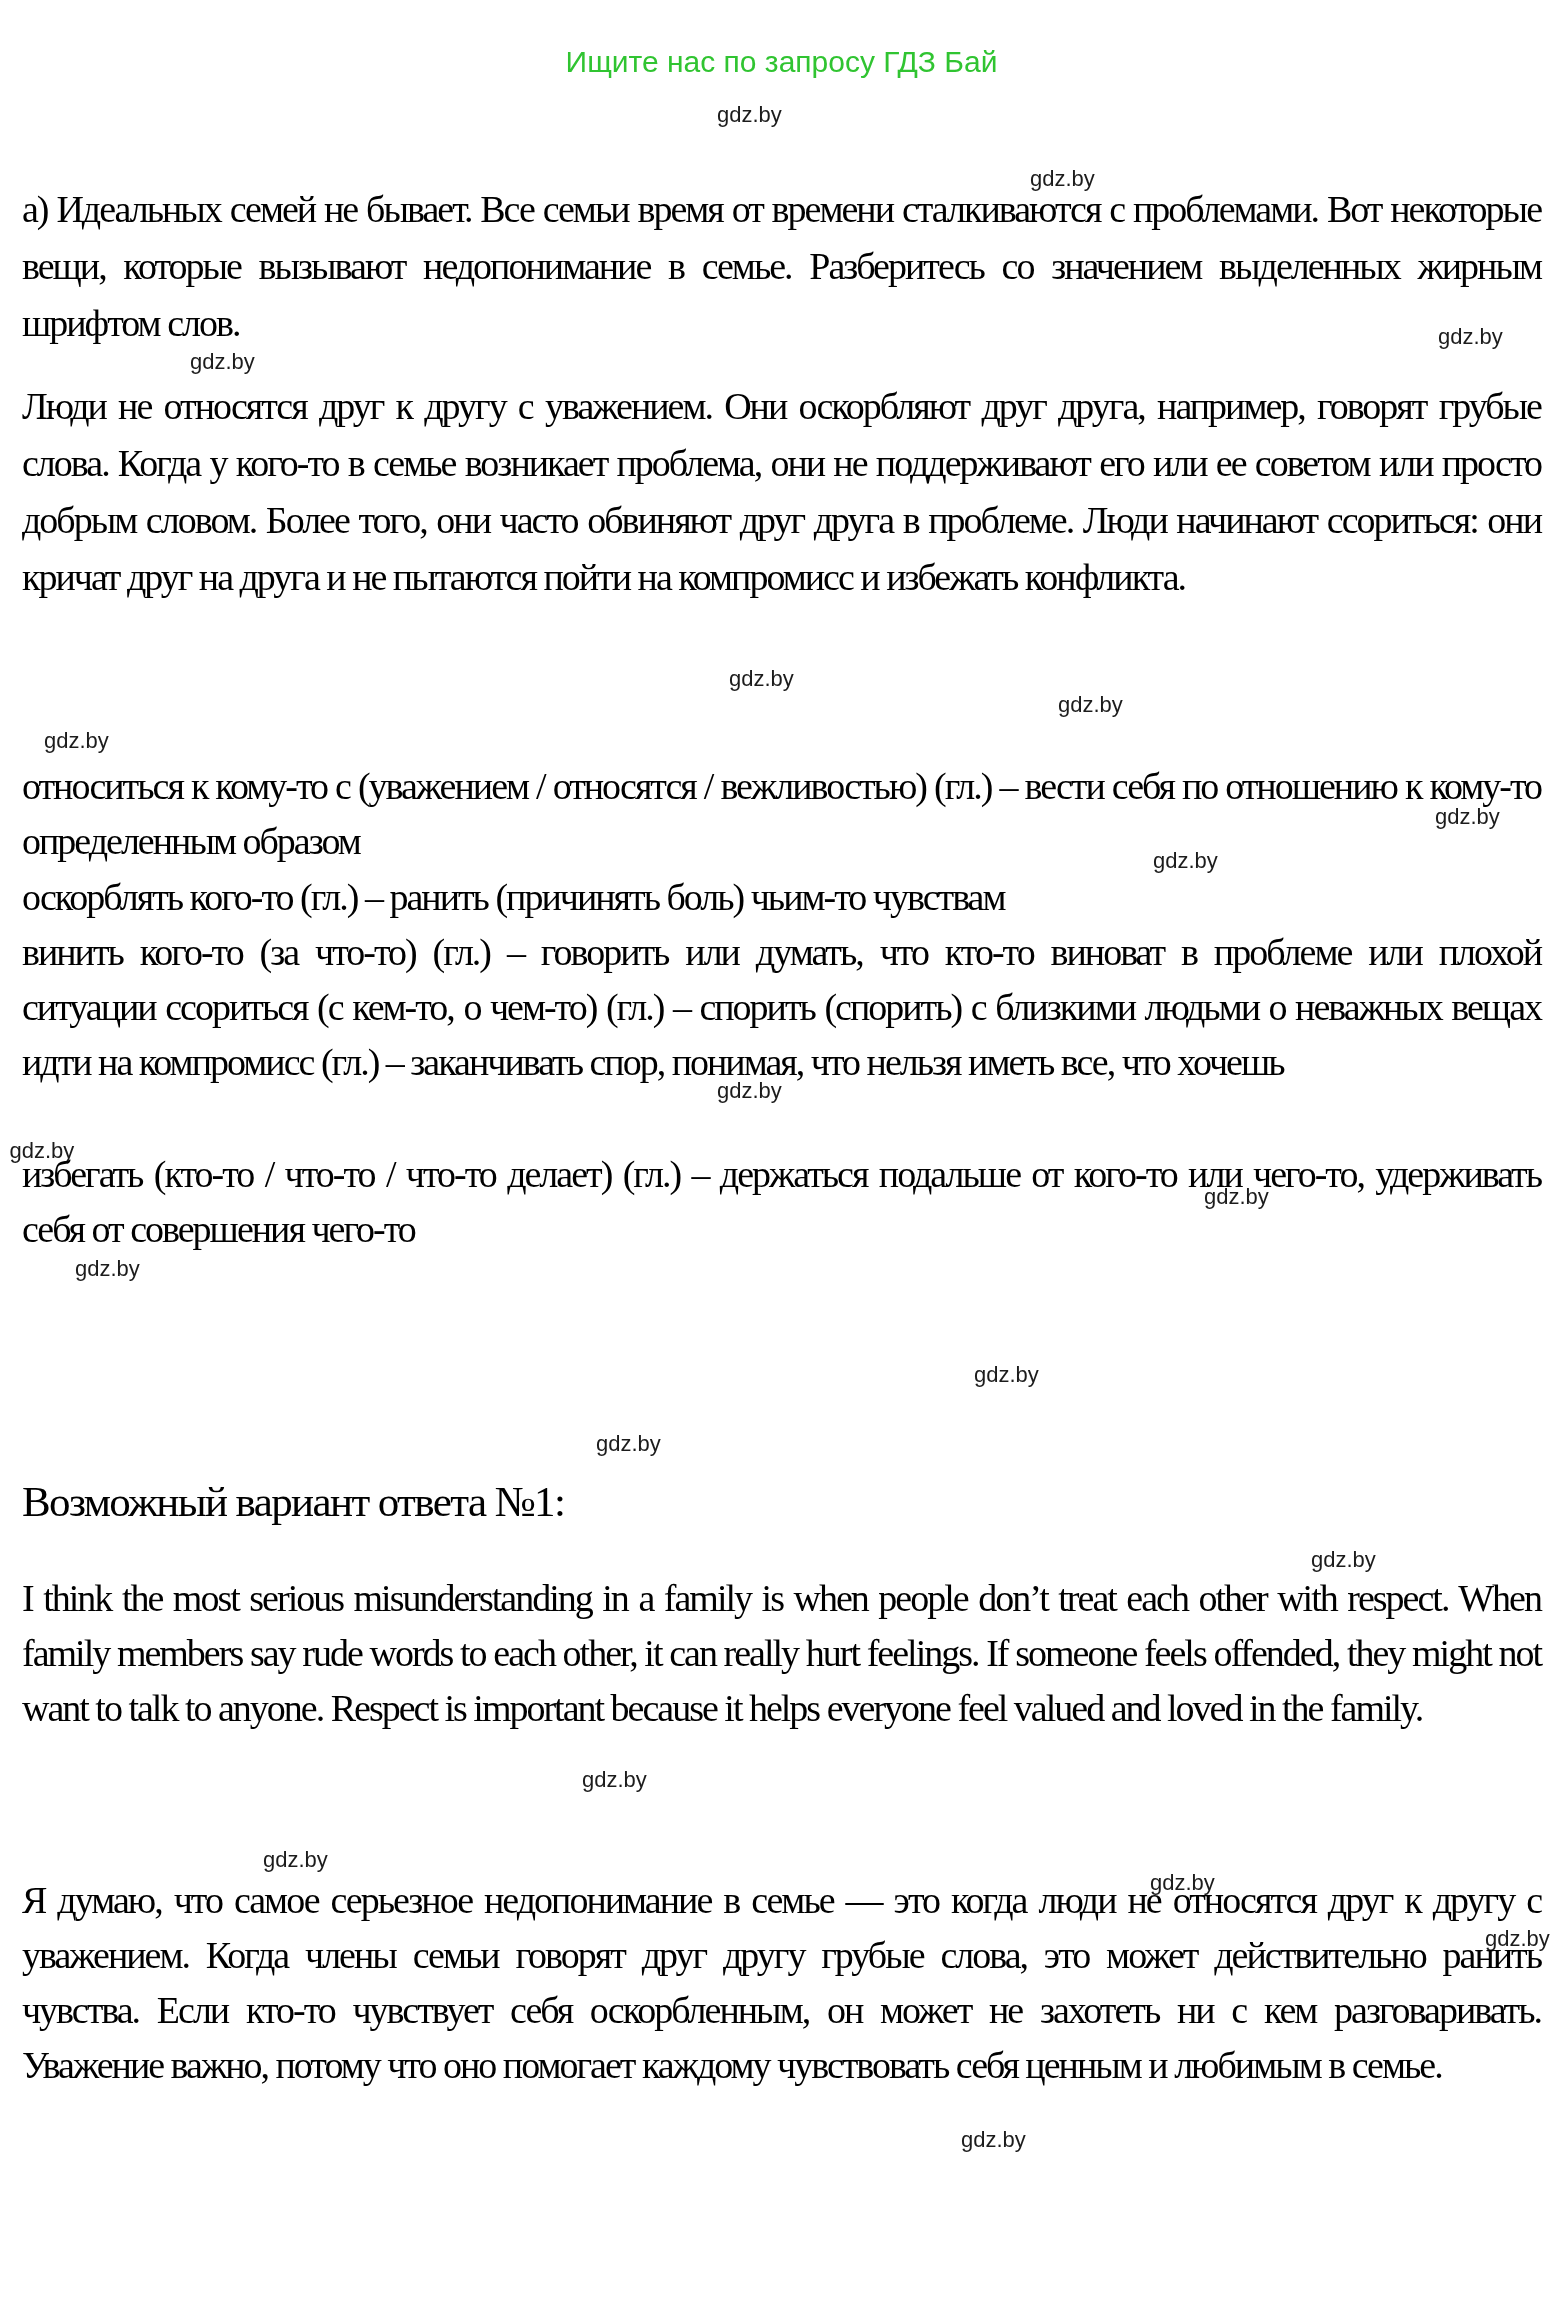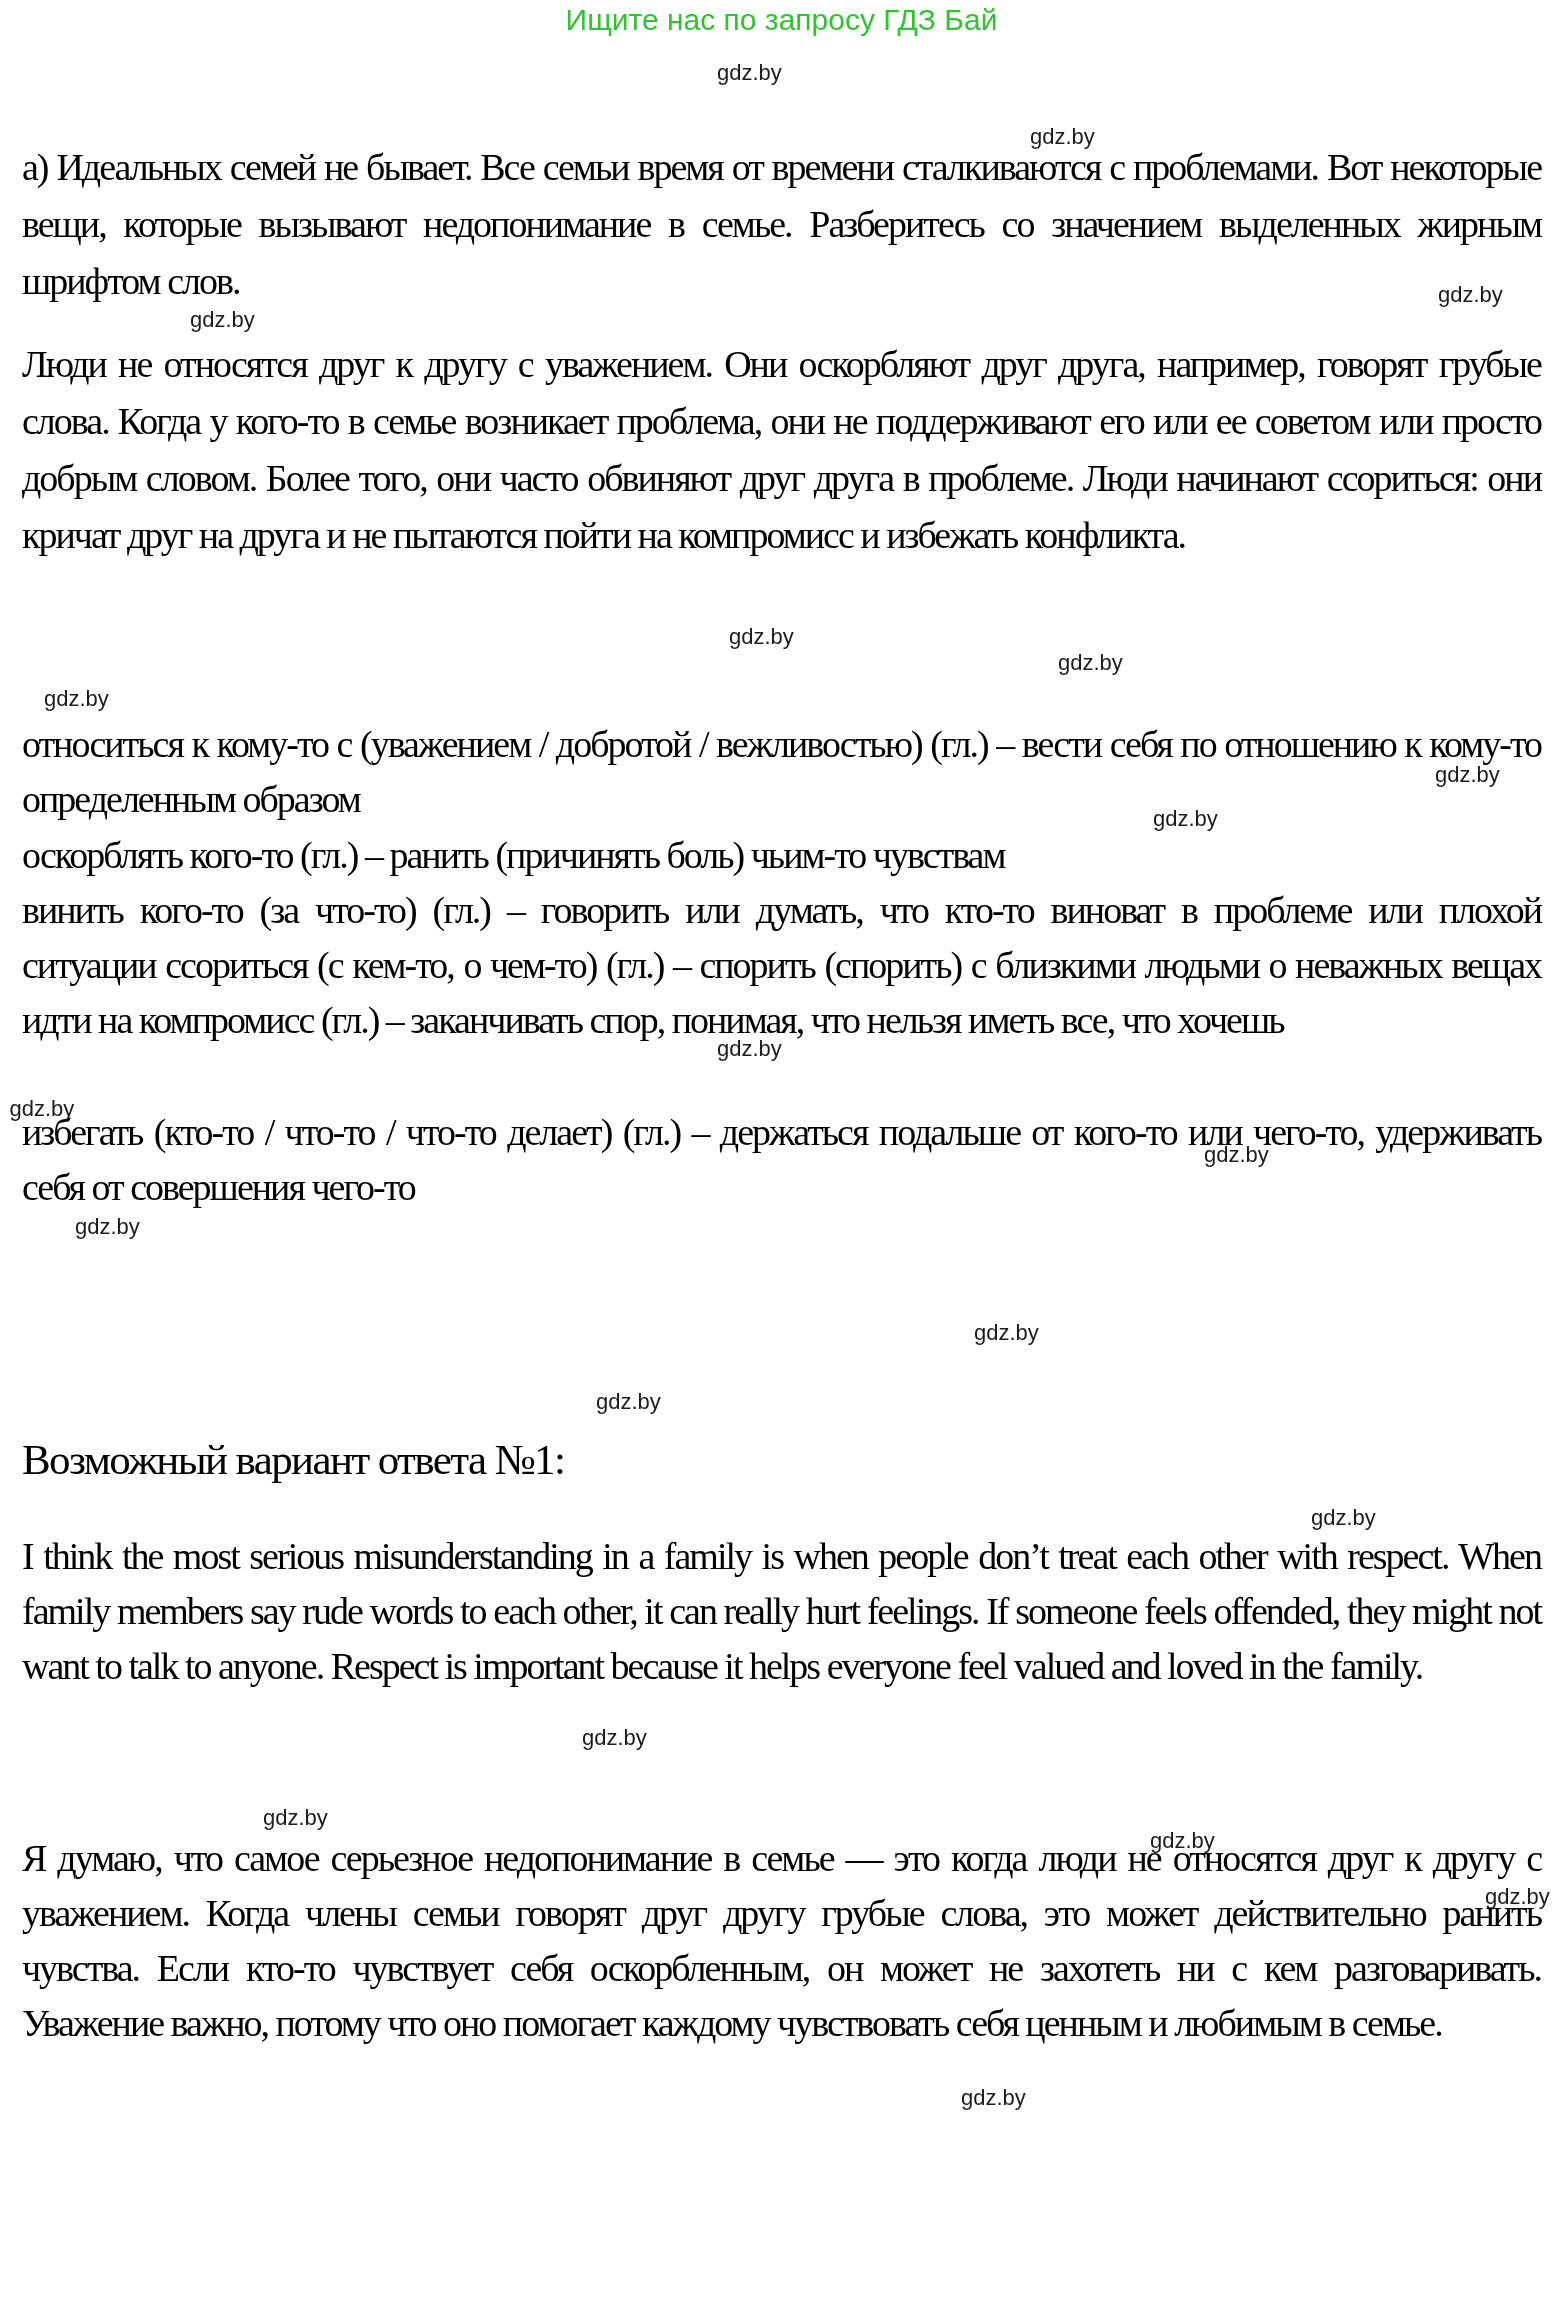--- a/index.html
+++ b/index.html
@@ -4,20 +4,21 @@
 <style>
   html, body { margin: 0; padding: 0; background: #ffffff; }
   #page {
     position: relative;
     width: 1563px;
     height: 2144px;
     background: #ffffff;
     overflow: hidden;
     font-family: "Liberation Serif", serif;
     color: #000000;
+    margin-top: 42px;
   }
   .banner {
     position: absolute;
     top: 3.2px; left: 0; width: 100%;
     text-align: center;
     font-family: "Liberation Sans", sans-serif;
     font-size: 30px;
     font-weight: 500;
   }
   .heading {
@@ -95,21 +96,21 @@
   <span class="wm" style="left:590px;  top:2153px;">gdz.by</span>
   <span class="wm" style="left:1480px; top:2185px;">gdz.by</span>
   <span class="wm" style="left:135px;  top:2234px;">gdz.by</span>
 
 
   <div class="para" style="top:139px;">а) Идеальных семей не бывает. Все семьи время от времени сталкиваются с проблемами. Вот некоторые вещи, которые вызывают недопонимание в семье. Разберитесь со значением выделенных жирным шрифтом слов.</div>
 
   <div class="para" style="top:336px;">Люди не относятся друг к другу с уважением. Они оскорбляют друг друга, например, говорят грубые слова. Когда у кого-то в семье возникает проблема, они не поддерживают его или ее советом или просто добрым словом. Более того, они часто обвиняют друг друга в проблеме. Люди начинают ссориться: они кричат друг на друга и не пытаются пойти на компромисс и избежать конфликта.</div>
 
   <div class="defs">
-    <div class="para lh70" style="top:717px;">относиться к кому-то с (уважением / добротой / вежливостью) (гл.) – вести себя по отношению к кому-то определенным образом</div>
+    <div class="para lh70" style="top:717px;">относиться к кому-то с (уважением / относятся / вежливостью) (гл.) – вести себя по отношению к кому-то определенным образом</div>
     <div class="para lh70" style="top:828px;">оскорблять кого-то (гл.) – ранить (причинять боль) чьим-то чувствам</div>
     <div class="para lh70" style="top:883px;">винить кого-то (за что-то) (гл.) – говорить или думать, что кто-то виноват в проблеме или плохой ситуации ссориться (с кем-то, о чем-то) (гл.) – спорить (спорить) с близкими людьми о неважных вещах идти на компромисс (гл.) – заканчивать спор, понимая, что нельзя иметь все, что хочешь</div>
     <div class="para lh70" style="top:1105px;">избегать (кто-то / что-то / что-то делает) (гл.) – держаться подальше от кого-то или чего-то, удерживать себя от совершения чего-то</div>
   </div>
 
 
   <div class="heading-regular" style="top:1435px;text-align:center;">Возможный вариант ответа №1:</div>
 
   <div class="para lh70" style="top:1529px;">I think the most serious misunderstanding in a family is when people don’t treat each other with respect. When family members say rude words to each other, it can really hurt feelings. If someone feels offended, they might not want to talk to anyone. Respect is important because it helps everyone feel valued and loved in the family.</div>
 

